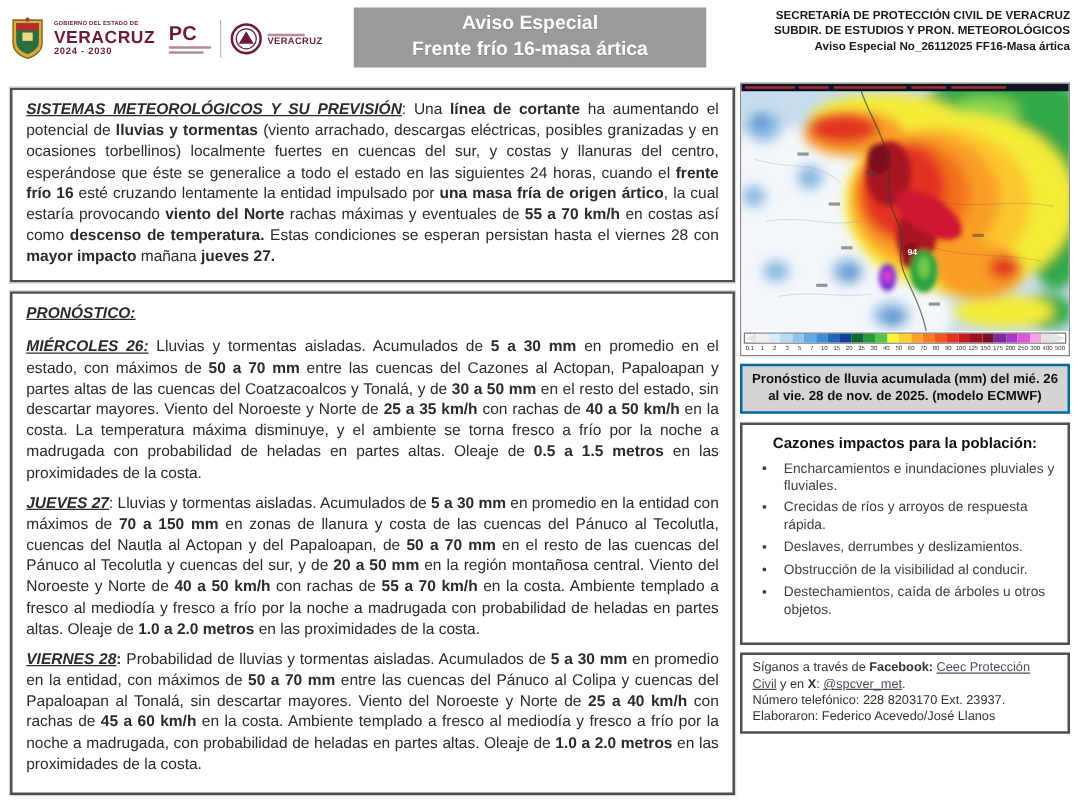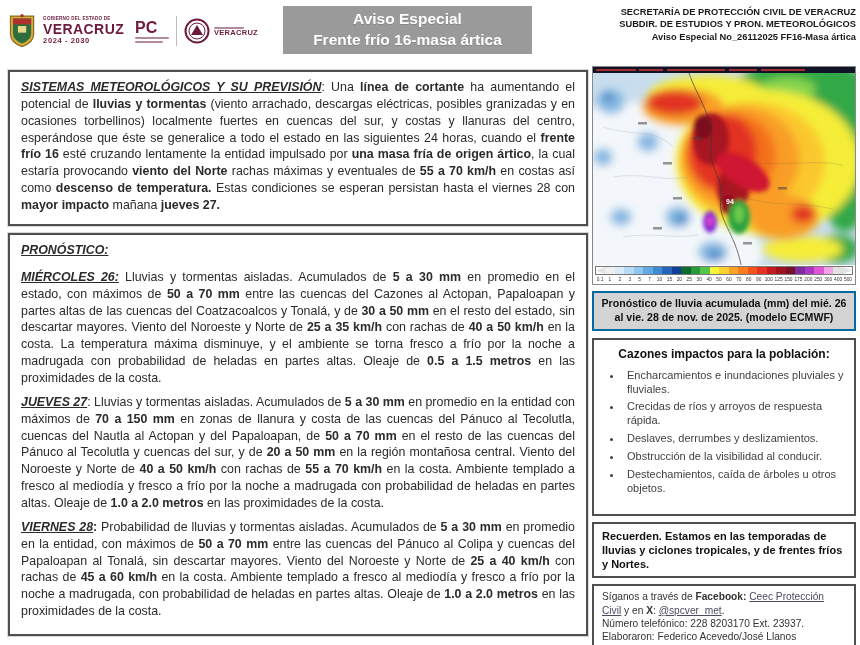--- a/index.html
+++ b/index.html
@@ -13,21 +13,21 @@
   .gov-name{font-size:14px;font-weight:800;letter-spacing:.4px;}
   .gov-years{font-size:7.5px;font-weight:800;letter-spacing:.6px;margin-top:1px;}
   .pc-block{color:#6d1a3d;margin-left:4px;line-height:1;}
   .pc-abbr{font-size:16px;font-weight:800;}
   .tiny-bar{height:2px;background:#b38a9c;margin-top:1.5px;border-radius:1px;}
   .divider{width:1px;height:30px;background:#bbb;}
   .emblem-wrap{display:flex;align-items:center;gap:4px;}
   .emblem-text{color:#6d1a3d;line-height:1;}
   .emblem-name{font-size:7.5px;font-weight:800;letter-spacing:.3px;}
 
-  .title-box{position:absolute;left:283px;top:6px;width:249px;height:48px;background:#9a9a9a;
+  .title-box{position:absolute;left:283px;top:6px;width:282px;height:48px;background:#9a9a9a;
              display:flex;flex-direction:column;align-items:center;justify-content:center;}
   .title-box div{color:#fff;font-weight:700;font-size:15.5px;line-height:1.35;text-shadow:0 1px 0 #868686;}
 
   .org-header{position:absolute;right:4px;top:6px;width:272px;text-align:right;
               font-size:9.3px;font-weight:700;line-height:1.32;color:#1a1a1a;}
 
   
   .left-col{position:absolute;left:8px;top:70px;width:580px;}
   .text-box{border:2px solid #4f4f4f;outline:1px solid #d8d8d8;background:#fff;
             padding:7px 11px;box-sizing:border-box;}
@@ -277,21 +277,20 @@
       <p class="impacts-title">Cazones impactos para la población:</p>
       <ul class="impacts-list">
           <li>Encharcamientos e inundaciones pluviales y fluviales.</li>
           <li>Crecidas de ríos y arroyos de respuesta rápida.</li>
           <li>Deslaves, derrumbes y deslizamientos.</li>
           <li>Obstrucción de la visibilidad al conducir.</li>
           <li>Destechamientos, caída de árboles u otros objetos.</li>
         </ul>
     </div>
 
-    <div class="reminder-box">Recuerden. Estamos en las temporadas de lluvias y ciclones tropicales, y de frentes fríos y Nortes.</div>
 
     <div class="footer-box">
       <p><span>Síganos a través de </span><span class="run-b">Facebook:</span><span> </span><span class="run-l">Ceec Protección Civil</span><span> y en </span><span class="run-b">X</span><span>: </span><span class="run-l">@spcver_met</span><span>.</span></p>
       <p>Número telefónico:  228 8203170 Ext. 23937.</p>
       <p>Elaboraron: Federico Acevedo/José Llanos</p>
     </div>
 
   </div>
 </div>
 

